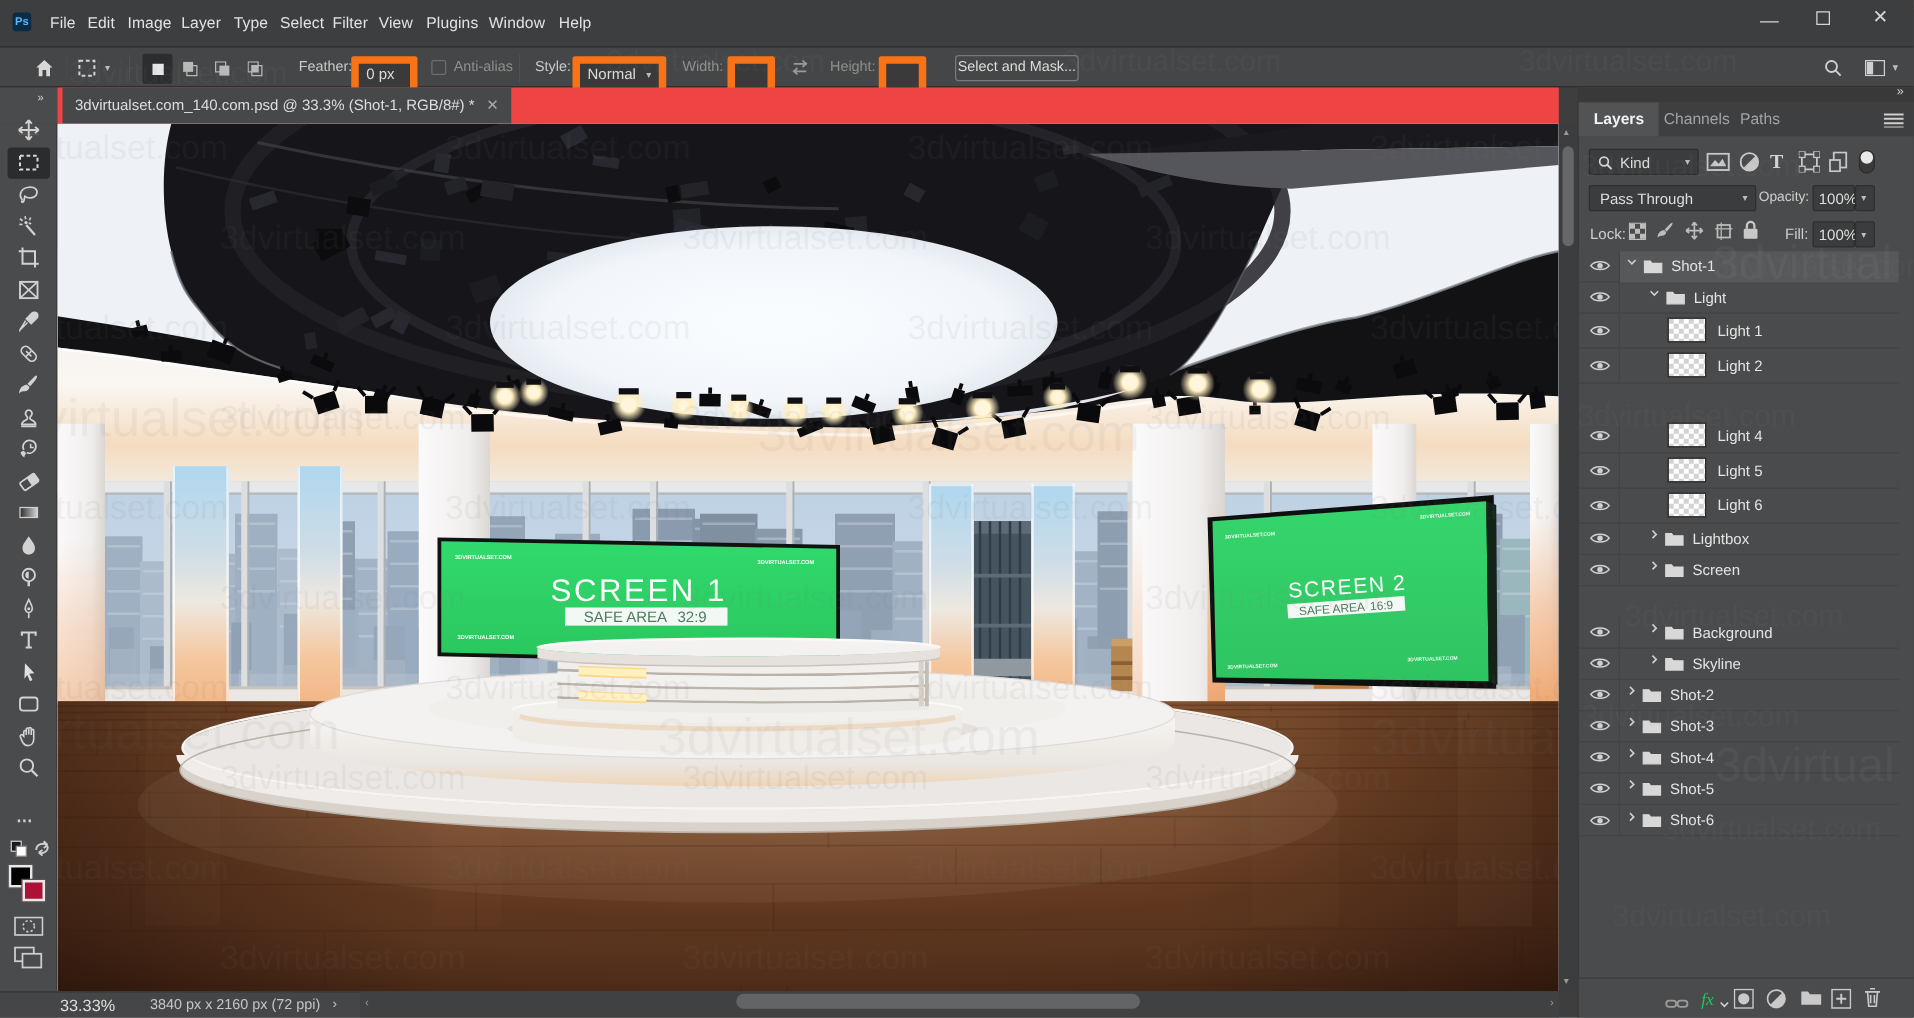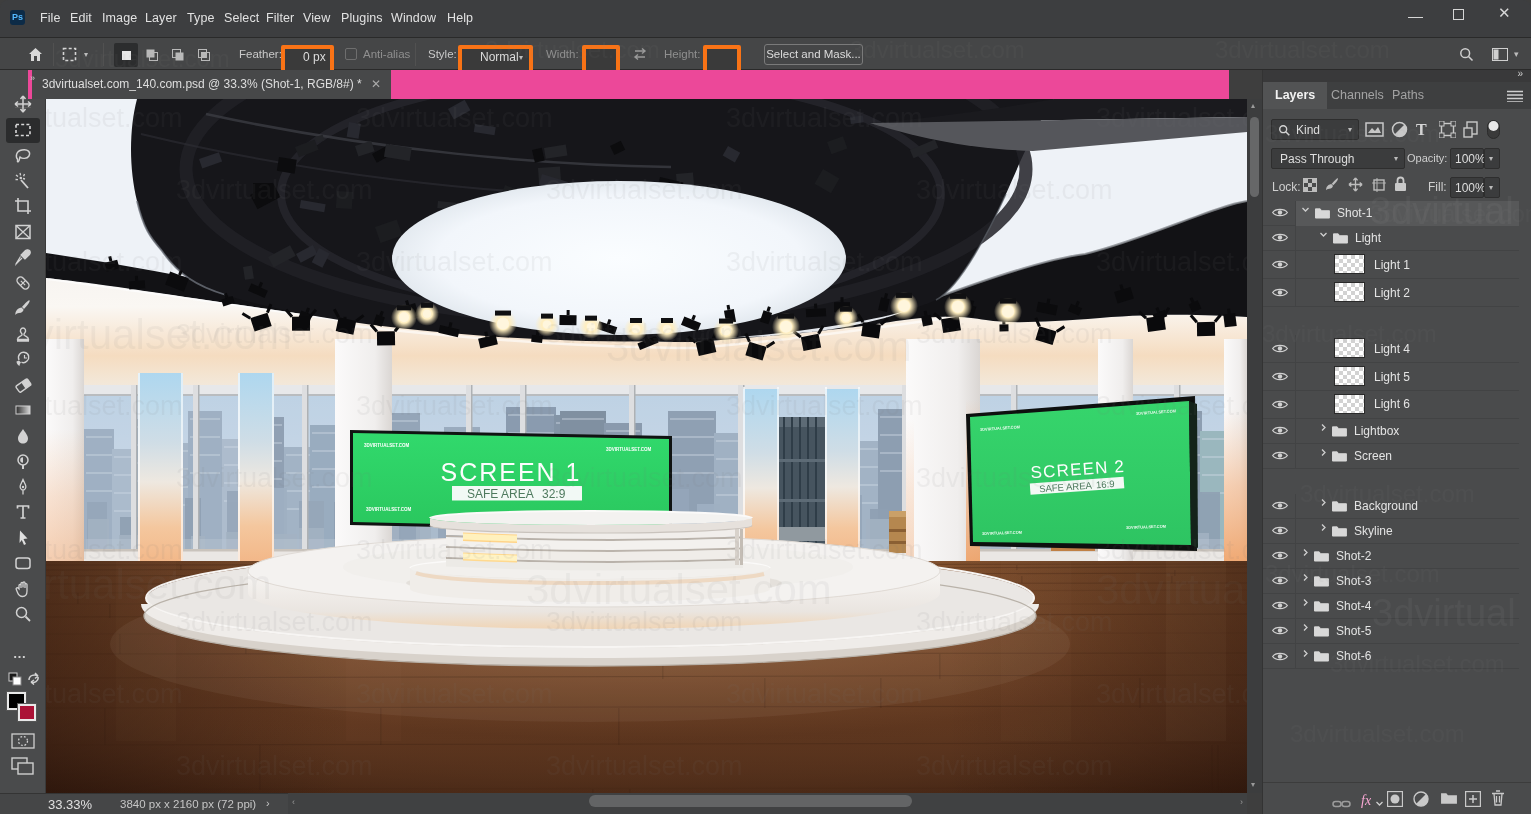--- a/index.html
+++ b/index.html
@@ -7,24 +7,24 @@
 #app{position:relative;width:1531px;height:814px}
 
 #menubar{position:absolute;left:0;top:0;width:1531px;height:37px;background:#3d3e40;border-radius:8px 8px 0 0}
 #menubar .mi{position:absolute;top:11px;font-size:12.5px;color:#e2e2e2;letter-spacing:.1px}
 #pslogo{position:absolute;left:10px;top:10px;width:15px;height:15px;background:#0d2b47;border-radius:3px;color:#54b9ff;font-size:9px;font-weight:bold;text-align:center;line-height:15px}
 .wctl{position:absolute;top:0;height:30px;width:44px;color:#d6d6d6}
 
 #optbar{position:absolute;left:0;top:37px;width:1531px;height:33px;background:#454647;border-top:1px solid #2a2a2a;border-bottom:1px solid #2a2a2a}
 #optbar .lbl{position:absolute;top:10px;font-size:11.5px;color:#c9c9c9}
 #optbar .dim{color:#8f8f8f}
-.inbox{position:absolute;top:7px;height:35px;background:#3a3a3a;border:4px solid #f97316;border-radius:2px;font-size:12px;color:#dcdcdc;line-height:17px;padding-left:18px}
+.inbox{position:absolute;top:7px;height:35px;background:#3a3a3a;border:6px solid #f97316;border-radius:2px;font-size:12px;color:#dcdcdc;line-height:17px;padding-left:6px}
 .sep{position:absolute;top:5px;width:1px;height:23px;background:#393939;border-right:1px solid #515151}
 
-#tabbar{position:absolute;left:28px;top:70px;width:1201px;height:29px;background:#ec4899}
+#tabbar{position:absolute;left:46px;top:70px;width:1201px;height:29px;background:#ef4444}
 #tabbar2{position:absolute;left:0px;top:70px;width:46px;height:29px;background:#4a4b4c}
 #doctab{position:absolute;left:4px;top:0;height:29px;background:#474849;padding:0 10px 0 10px;font-size:12px;color:#dedede;line-height:29px;white-space:nowrap}
 
 #toolbar{position:absolute;left:0;top:99px;width:46px;height:715px;background:#4a4b4c;border-right:1px solid #3a3a3a}
 .tool{position:absolute;left:14px;width:18px;height:18px}
 
 #canvas{position:absolute;left:46px;top:99px;width:1201px;height:694px;overflow:hidden;background:#e8ecf1}
 
 #vsb{position:absolute;left:1247px;top:99px;width:15px;height:694px;background:#3c3d3e}
 #vsb .thumb{position:absolute;left:3px;top:18px;width:9px;height:80px;background:#666768;border-radius:5px}
@@ -1320,21 +1320,21 @@
 <svg class="fold" style="left:50px;top:6px" width="17" height="13" viewBox="0 0 17 13">
           <path d="M1 2 L6 2 L7.5 4 L16 4 L16 12 L1 12 Z M1 2 L1 12" fill="#d8d8d8" stroke="#d8d8d8"></path>
         </svg>
 <span class="abs" style="left:73px;top:5.0px">Shot-6</span>
 </div>
 <div class="abs" style="left:0;top:712px;width:269px;height:32px;background:#4a4b4c;border-top:1px solid #3c3c3c"></div>
 <div class="abs" style="left:69px;top:725px"><svg width="19" height="10" viewBox="0 0 19 10">
           <rect x="1" y="2.5" width="8" height="5" rx="2.5" fill="none" stroke="#9c9c9c" stroke-width="1.5"></rect>
           <rect x="10" y="2.5" width="8" height="5" rx="2.5" fill="none" stroke="#9c9c9c" stroke-width="1.5"></rect>
         </svg></div>
-<div class="abs" style="left:98px;top:721px"><span style="font-style:italic;font-size:14px;color:#f9a8d4;font-family:'Liberation Serif',serif">fx</span><span style="position:absolute;left:14px;top:8px;font-size:7px;color:#c9c9c9"><svg width="9" height="9" viewBox="0 0 9 9">
+<div class="abs" style="left:98px;top:721px"><span style="font-style:italic;font-size:14px;color:#22c55e;font-family:'Liberation Serif',serif">fx</span><span style="position:absolute;left:14px;top:8px;font-size:7px;color:#c9c9c9"><svg width="9" height="9" viewBox="0 0 9 9">
             <path d="M1.5 3 L4.5 6 L7.5 3" fill="none" stroke="#cfcfcf" stroke-width="1.3"></path>
           </svg></span></div>
 <div class="abs" style="left:124px;top:721px"><svg width="16" height="16">
           <rect x="0.5" y="0.5" width="15" height="15" fill="none" stroke="#c9c9c9" stroke-width="1.3"></rect>
           <circle cx="8" cy="8" r="4.5" fill="#c9c9c9"></circle>
         </svg></div>
 <div class="abs" style="left:150px;top:721px"><svg width="16" height="16">
           <circle cx="8" cy="8" r="7" fill="none" stroke="#c9c9c9" stroke-width="1.4"></circle>
           <path d="M3 13 A7 7 0 0 0 13 3 Z" fill="#c9c9c9"></path>
         </svg></div>

